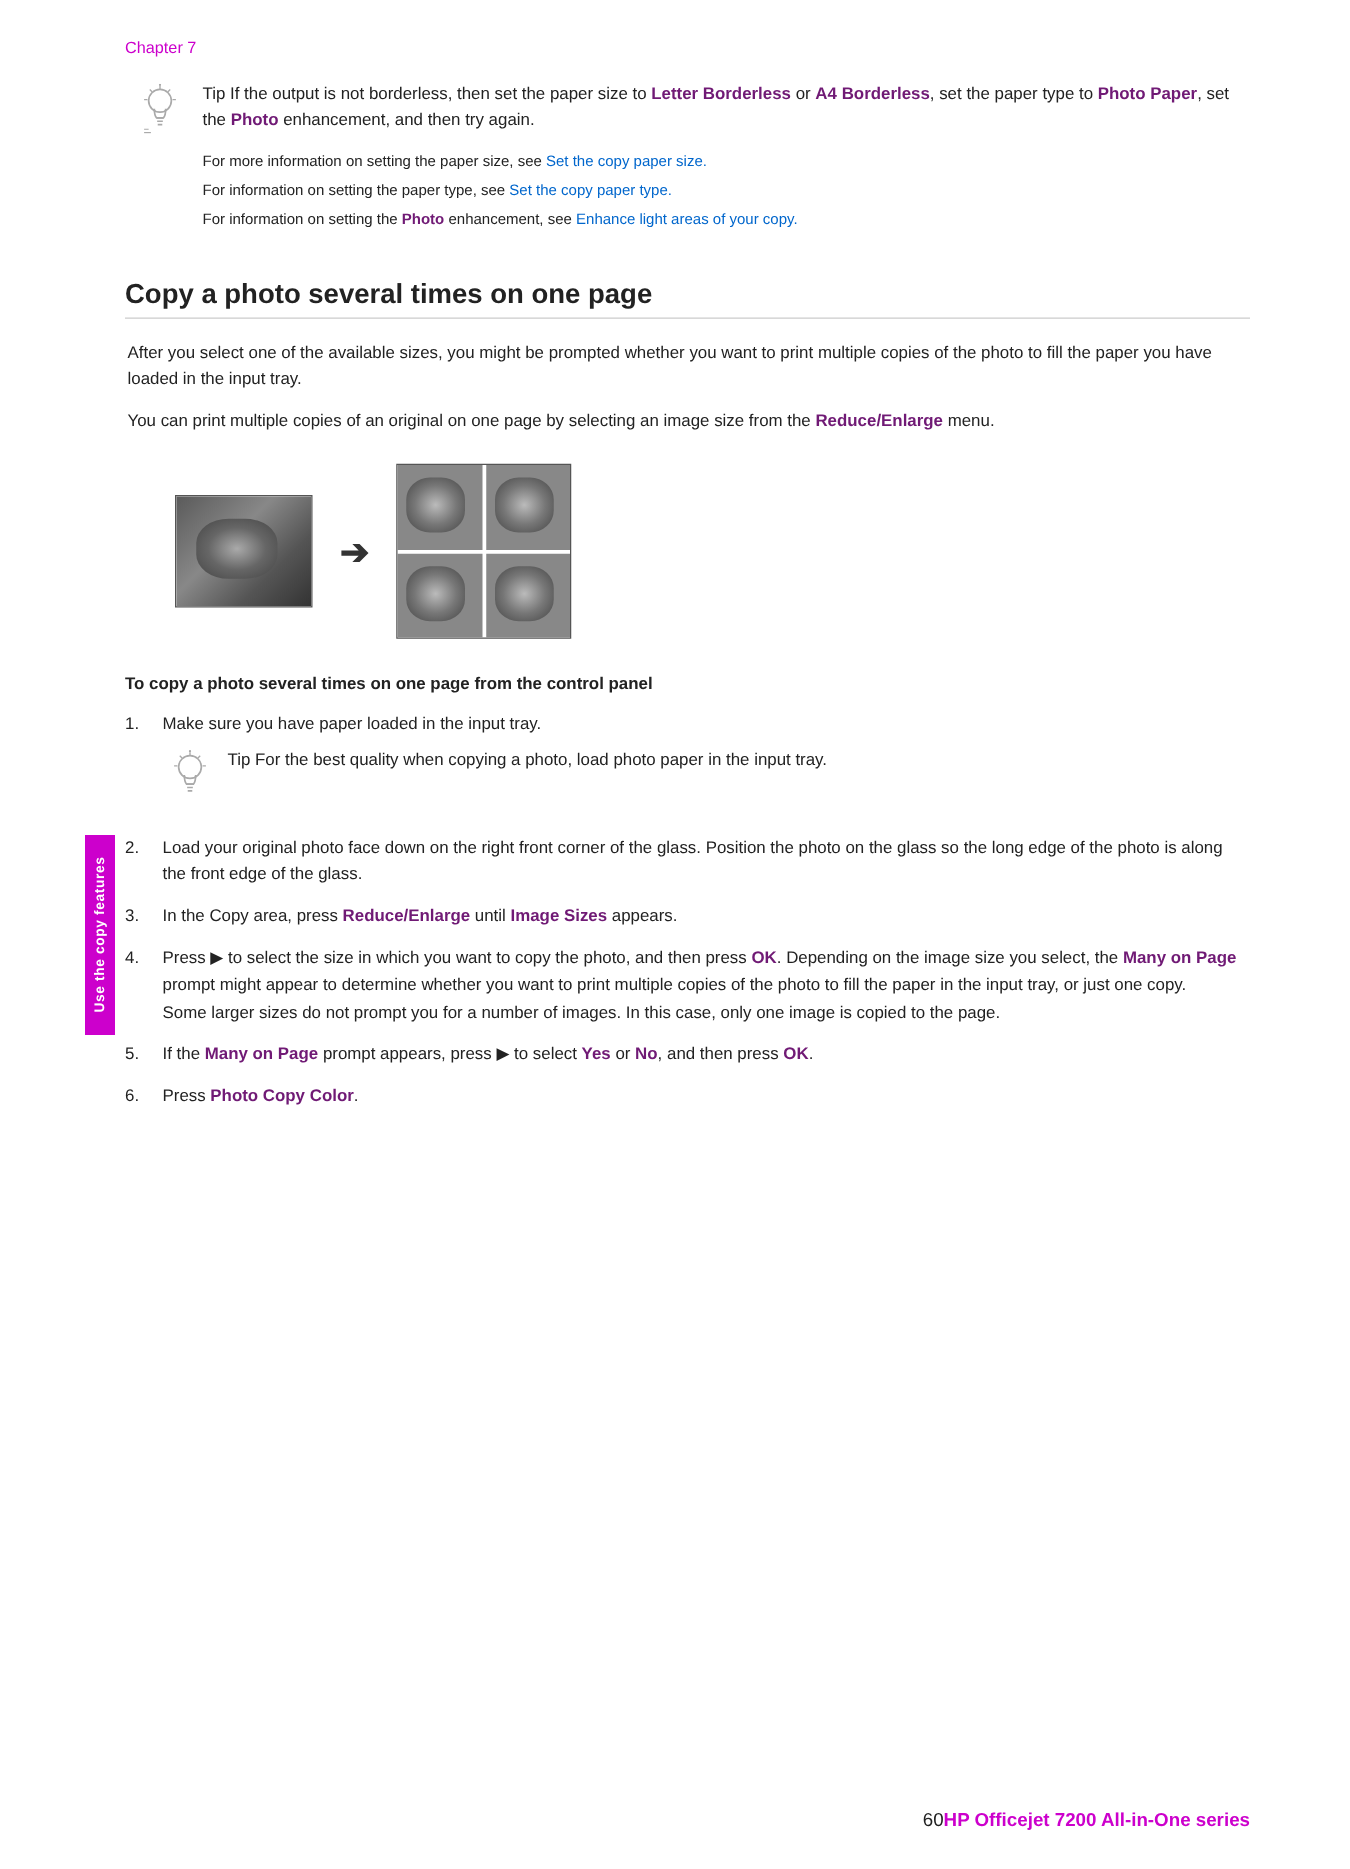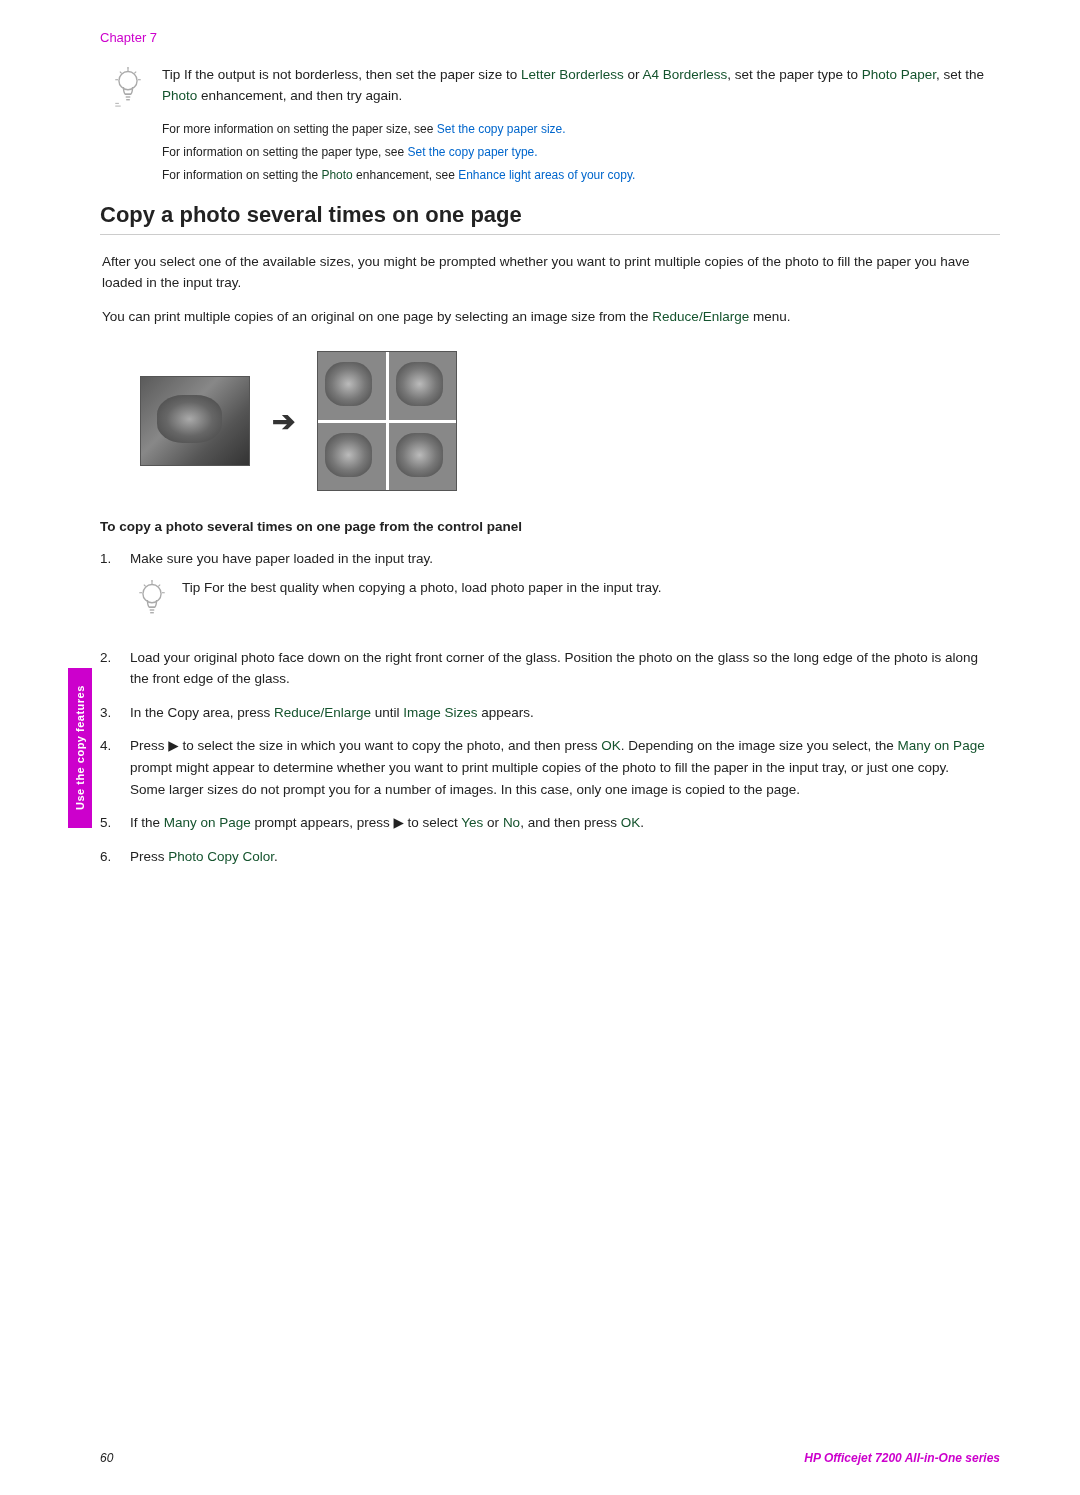--- a/index.html
+++ b/index.html
@@ -66,22 +66,22 @@
       line-height: 1.55;
       color: #222;
     }
 
     .tip-label {
       font-weight: normal;
       color: #222;
     }
 
     .highlight-magenta {
-      color: #14532d;
-      font-weight: normal;
+      color: #701a75;
+      font-weight: bold;
     }
 
     .link-blue {
       color: #0066cc;
     }
 
     .info-lines {
       margin-left: 62px;
       margin-bottom: 14px;
     }
@@ -93,21 +93,21 @@
       margin-bottom: 4px;
     }
 
     
     .section-heading {
       font-size: 22px;
       font-weight: bold;
       color: #222;
       border-bottom: 1px solid #ccc;
       padding-bottom: 6px;
-      margin-top: 16px;
+      margin-top: 36px;
       margin-bottom: 16px;
     }
 
     .body-text {
       font-size: 13.5px;
       line-height: 1.6;
       color: #222;
       margin-bottom: 12px;
       padding-left: 2px;
     }
@@ -224,25 +224,24 @@
       width: 38px;
     }
 
     
     .page-footer {
       position: absolute;
       bottom: 30px;
       left: 0;
       right: 0;
       display: flex;
-      justify-content: space-between;
+      justify-content: flex-end;
       padding: 0 80px 0 100px;
-      font-size: 12px;
-      color: #222;
-      font-style: italic;
+      font-size: 15px;
+      color: #222;
     }
 
     .footer-page {
       color: #222;
     }
 
     .footer-product {
       color: #cc00cc;
       font-weight: bold;
     }

